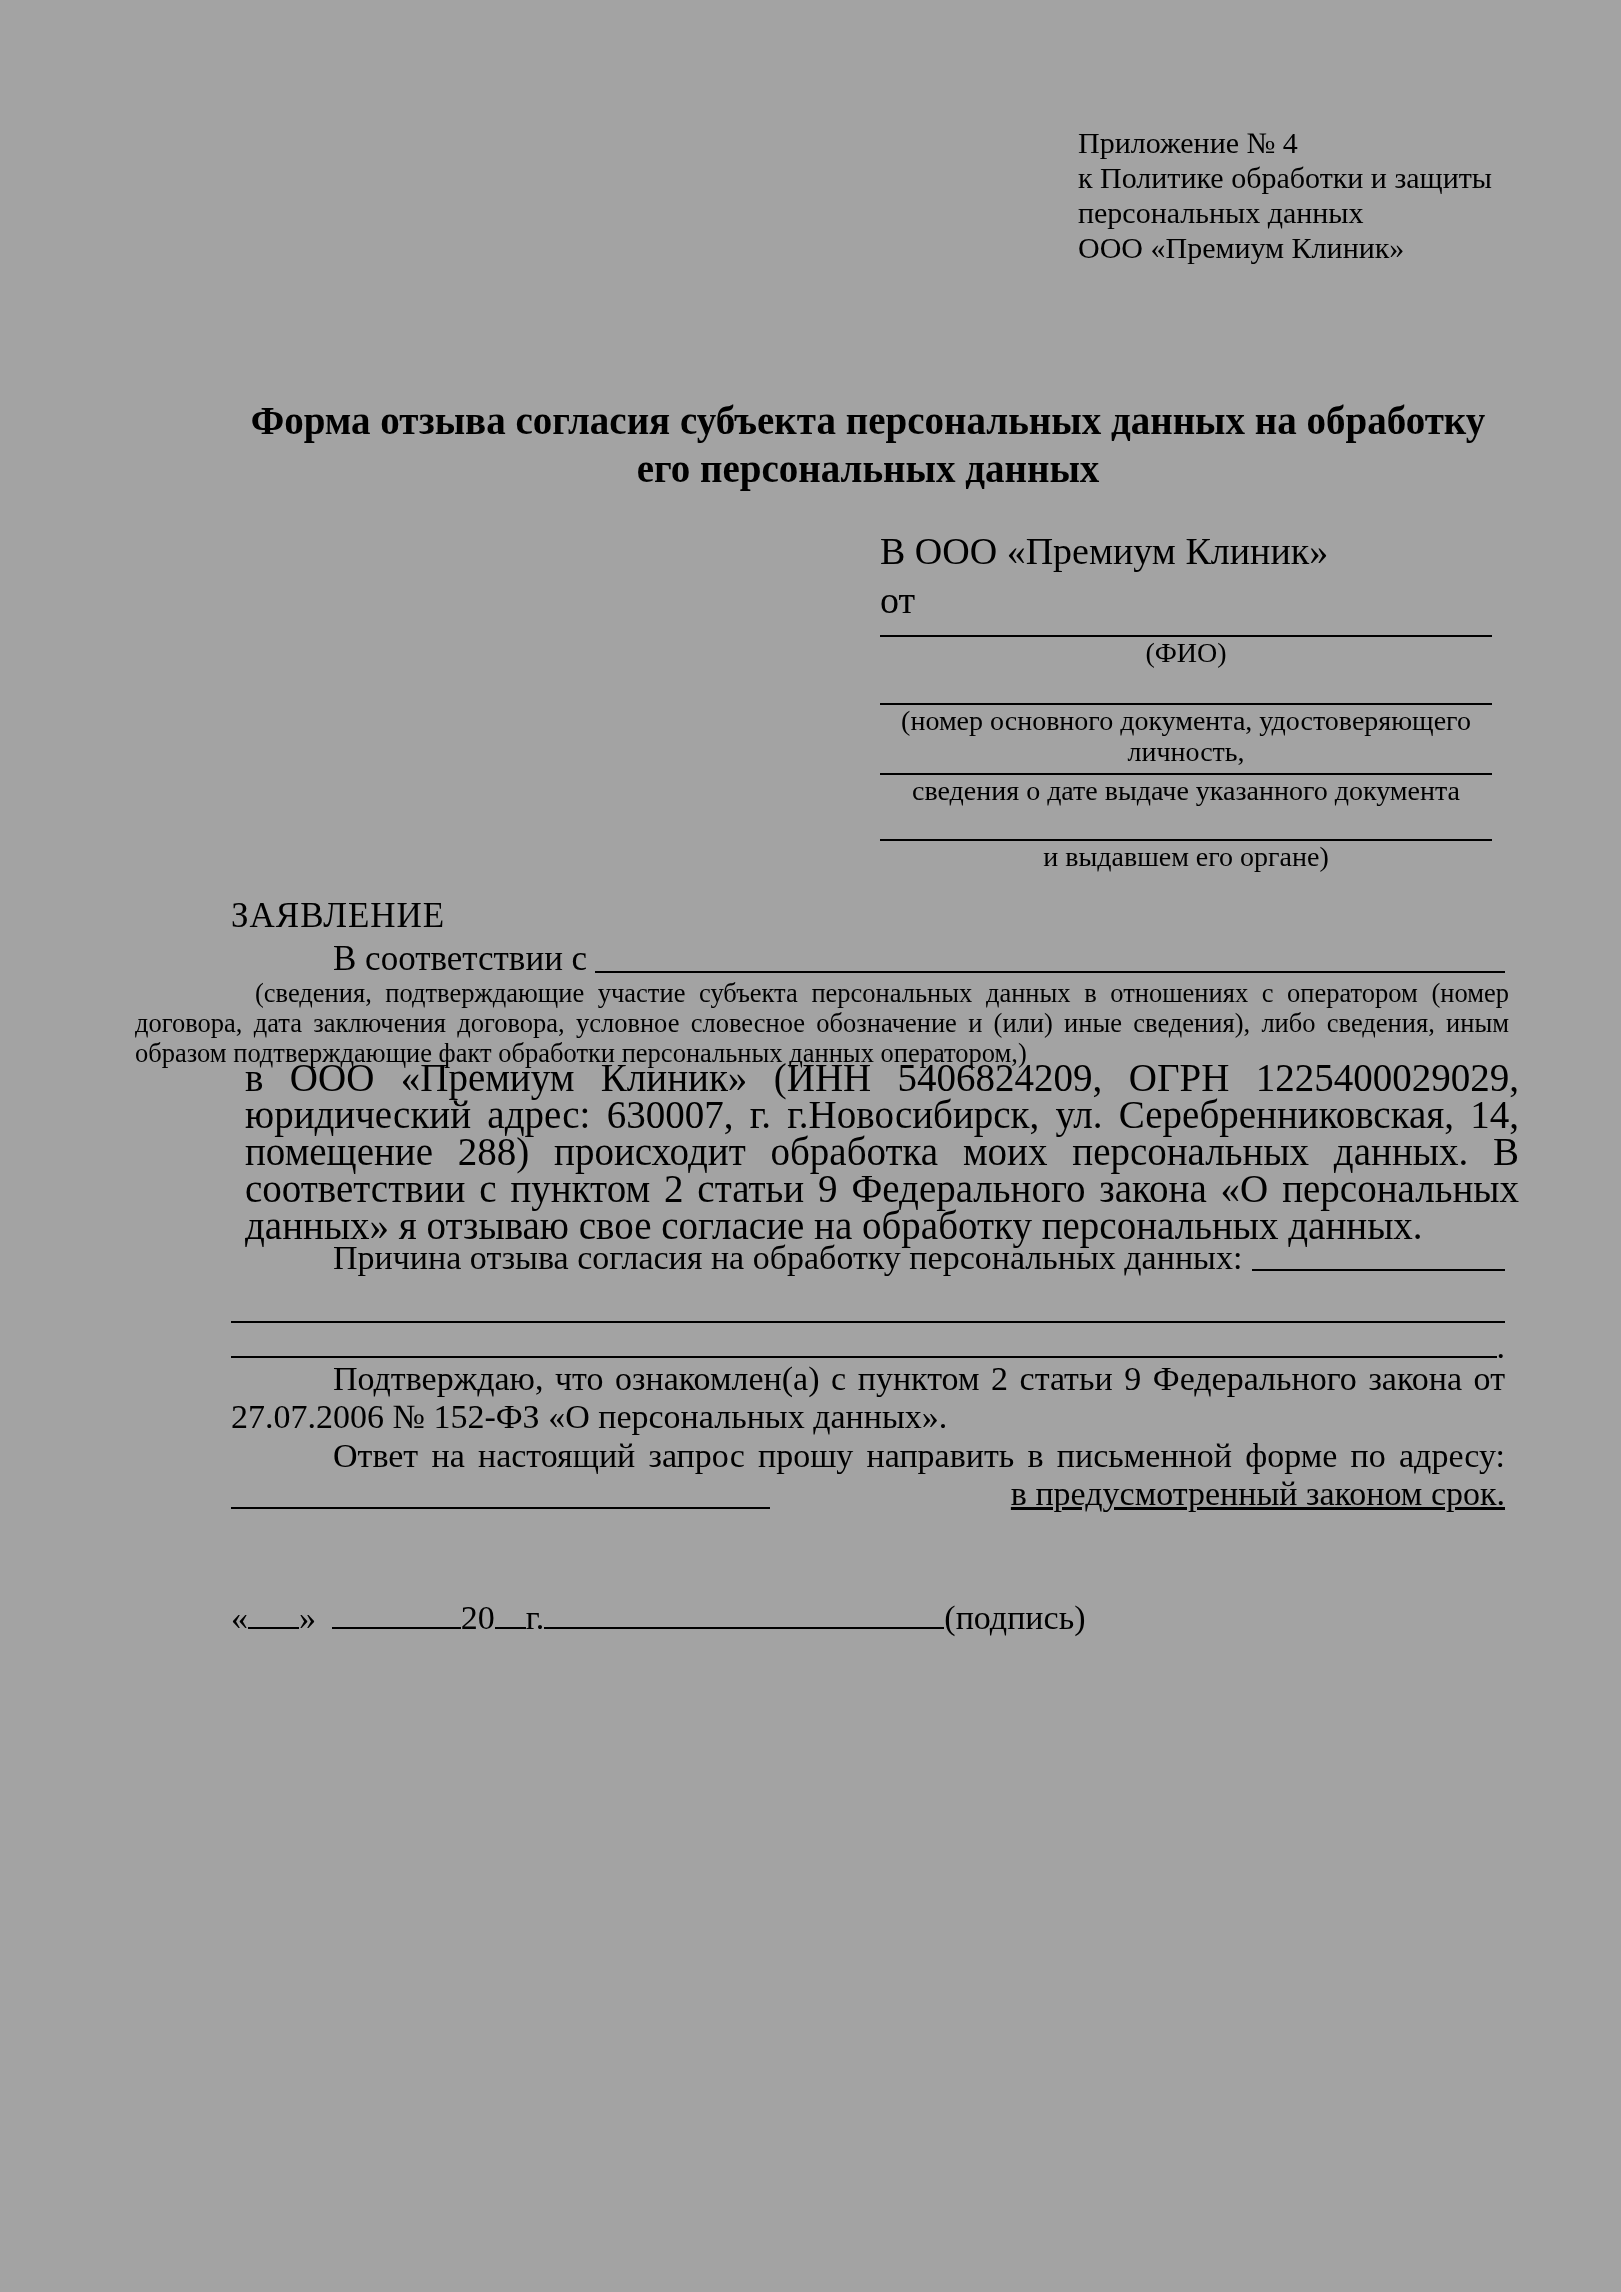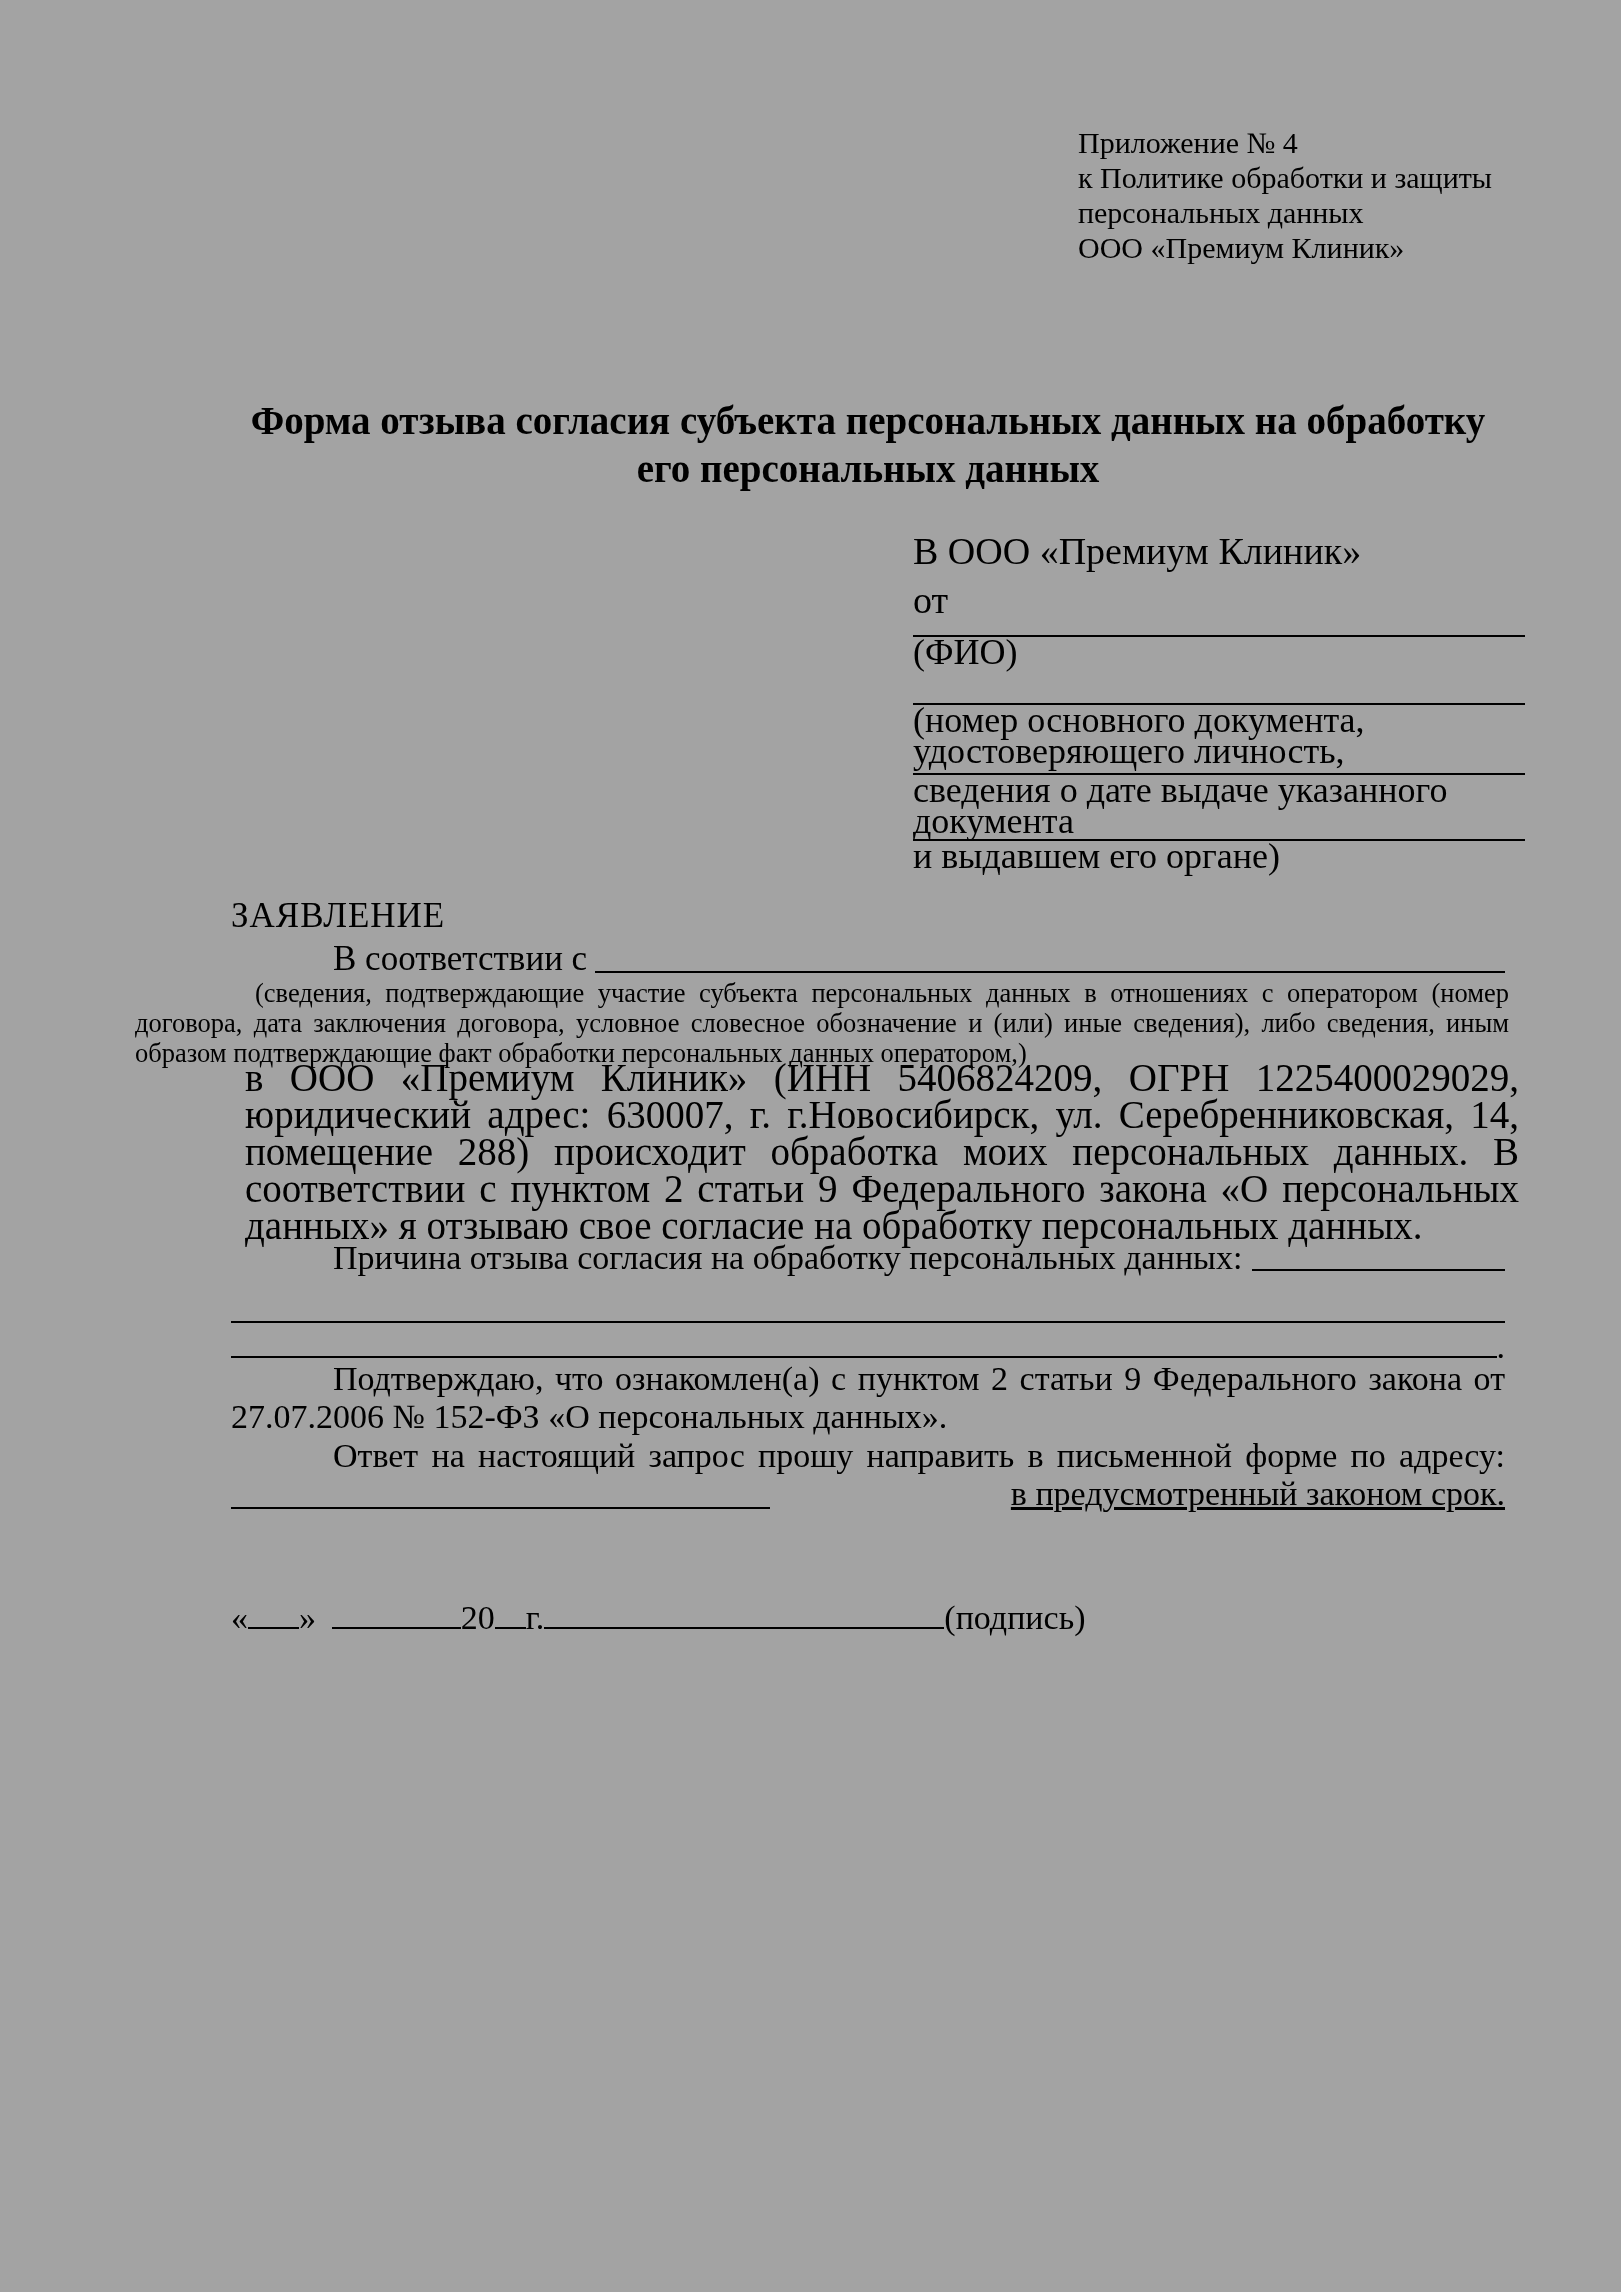--- a/index.html
+++ b/index.html
@@ -14,29 +14,29 @@
   .header-block{
     position:absolute;left:1078px;top:125px;
     font-size:30px;line-height:35px;white-space:nowrap;
   }
   
   .doc-title{
     position:absolute;left:231px;top:397px;width:1274px;
     text-align:center;font-weight:bold;font-size:39px;line-height:48px;
   }
   
-  .addressee{position:absolute;left:880px;top:529px;width:612px;font-size:38px;margin-left:33px;}
+  .addressee{position:absolute;left:880px;top:529px;width:612px;font-size:38px;}
   .addr-to{height:49px;}
   .addr-from{height:41px;}
   .field{border-bottom:2px solid #000;}
   .f1{height:15.7px;}
   .f2{height:35px;}
   .f3{height:37px;}
   .f4{height:33px;}
-  .caption{height:31px;font-size:36px;line-height:31px;text-align:left;}
+  .caption{height:31px;font-size:28px;line-height:31px;text-align:center;}
   
   .statement-heading{
     position:absolute;left:231px;top:896px;width:1274px;
     text-align:left;font-size:35px;letter-spacing:1px;
   }
   .flexrow{display:flex;justify-content:space-between;}
   .fill{border-bottom:2.9px solid #000;align-self:flex-end;}
   .intro-row{position:absolute;left:231px;top:937px;width:1274px;font-size:35px;line-height:43px;}
   .intro-row .label{padding-left:102px;white-space:nowrap;}
   .intro-row .fill{flex:1;margin-bottom:6.9px;margin-left:7.8px;}

